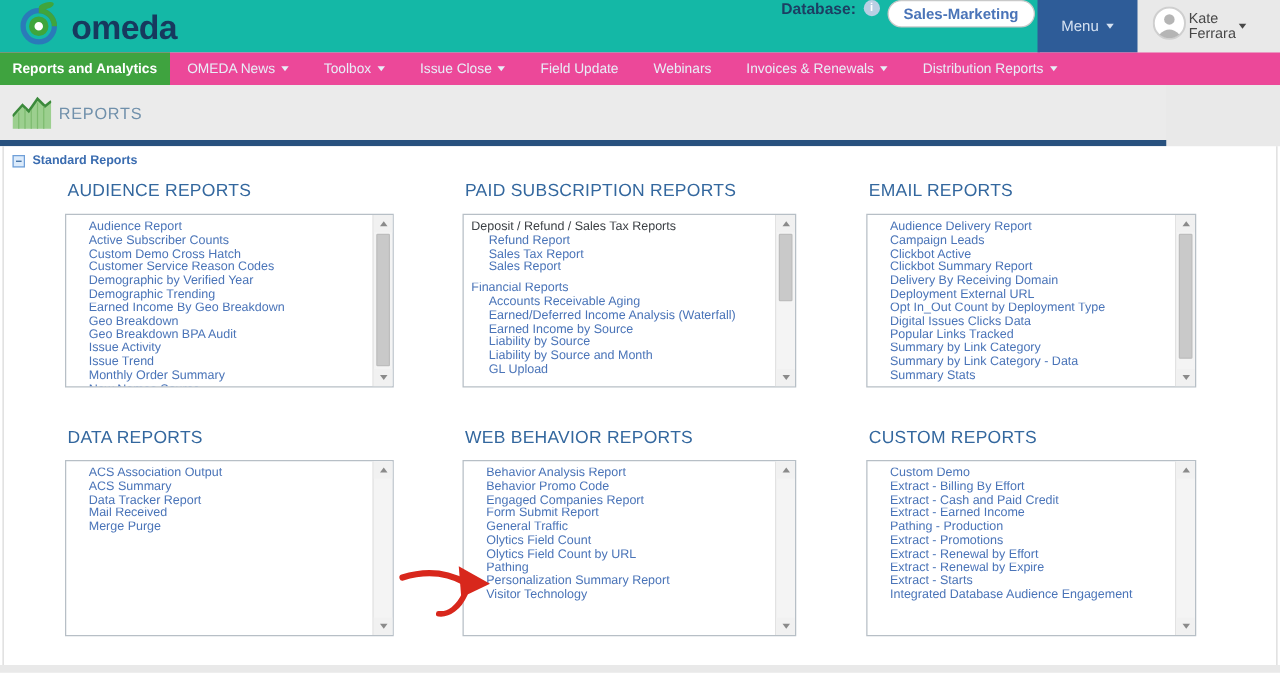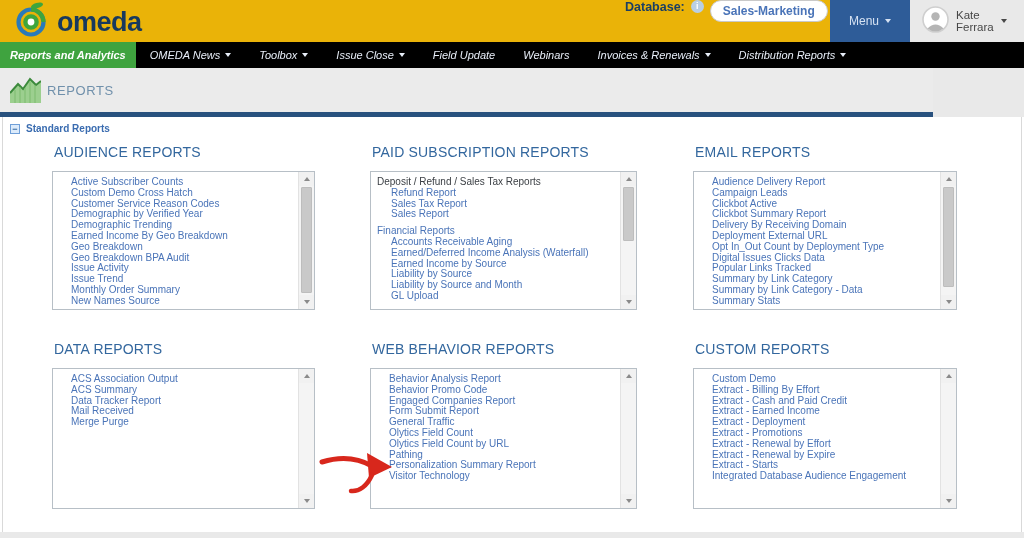--- a/index.html
+++ b/index.html
@@ -1,35 +1,35 @@
 <!DOCTYPE html>
 <html><head>
 <meta charset="utf-8">
 <style>
   * { margin:0; padding:0; box-sizing:border-box; }
   html,body { background:#e9e9e9; }
   body { font-family:"Liberation Sans", sans-serif; }
   .screen { position:relative; width:1024px; height:538px; background:#e9e9e9; overflow:hidden; }
 
   
-  .header-bar { position:absolute; top:0; left:0; width:832px; height:42px; background:#eab308; }
+  .header-bar { position:absolute; top:0; left:0; width:832px; height:42px; background:#14b8a6; }
   .logo { position:absolute; left:13px; top:3px; height:38px; display:flex; align-items:center; gap:6px; cursor:pointer; }
   .logo-text { font-size:27px; font-weight:bold; color:#17395e; letter-spacing:-0.5px; }
   .db-group { position:absolute; left:625px; top:0; height:42px; display:flex; align-items:flex-start; gap:6px; }
   .db-label { font-size:12.5px; font-weight:bold; color:#1c3f63; }
   .info-icon { width:13px; height:13px; border-radius:50%; background:#b9cfe4; color:#fff; font-size:9px; font-weight:bold; text-align:center; line-height:13px; cursor:pointer; }
   .db-input { width:118px; height:22px; border:1px solid #c9c9c9; border-radius:12px; padding:0 12px; color:#4a74b8; font-weight:bold; font-size:12px; font-family:"Liberation Sans",sans-serif; outline:none; }
   .menu-tab { position:absolute; left:830px; top:0; width:80px; height:42px; background:#2e5c98; color:#d6e2f2; display:flex; align-items:center; justify-content:center; gap:6px; font-size:12px; cursor:pointer; }
-  .user-group { position:absolute; left:922px; top:0; height:42px; display:flex; align-items:center; gap:7px; cursor:pointer; }
+  .user-group { position:absolute; left:922px; top:0; height:42px; display:flex; align-items:center; gap:2px; cursor:pointer; }
   .user-name { font-size:11.5px; color:#474747; }
   .caret { width:0; height:0; border-left:3.5px solid transparent; border-right:3.5px solid transparent; border-top:4px solid currentColor; display:inline-block; }
   .user-caret { color:#474747; }
 
   
-  .nav { position:absolute; top:42px; left:0; width:1024px; height:26px; background:#000000; display:flex; align-items:stretch; font-size:11px;font-style:italic; }
+  .nav { position:absolute; top:42px; left:0; width:1024px; height:26px; background:#ec4899; display:flex; align-items:stretch; font-size:11px; }
   .nav-active { background:#3fa33f; color:#fff; font-weight:bold; padding:0 10px; display:flex; align-items:center; cursor:pointer; }
   .nav-item { color:#e8eef8; padding:0 14px; display:flex; align-items:center; gap:5px; cursor:pointer; white-space:nowrap; }
 
   
   .reports-bar { position:absolute; top:68px; left:0; width:933px; height:49px; background:#ebebeb; border-bottom:5px solid #28517e; }
   .reports-icon { position:absolute; left:10px; top:8px; }
   .reports-title { position:absolute; left:47px; top:15px; font-size:13px; color:#7090ab; letter-spacing:0.6px; }
 
   
   .content { position:absolute; top:117px; left:0; width:1024px; height:415px; background:#fff; }
@@ -162,20 +162,21 @@
     <div class="standard-toggle">
       <span class="minus-box">−</span>
       <span class="standard-label">Standard Reports</span>
     </div>
 
     <div>
         <div class="panel p1 row1">
           <div class="panel-title">AUDIENCE REPORTS</div>
           <div class="listbox">
             <div class="list">
+              <div class="item link">Audience Report</div>
               <div class="item link">Active Subscriber Counts</div>
               <div class="item link">Custom Demo Cross Hatch</div>
               <div class="item link">Customer Service Reason Codes</div>
               <div class="item link">Demographic by Verified Year</div>
               <div class="item link">Demographic Trending</div>
               <div class="item link">Earned Income By Geo Breakdown</div>
               <div class="item link">Geo Breakdown</div>
               <div class="item link">Geo Breakdown BPA Audit</div>
               <div class="item link">Issue Activity</div>
               <div class="item link">Issue Trend</div>
@@ -295,21 +296,21 @@
           </div>
         </div>
         <div class="panel p6 row2">
           <div class="panel-title">CUSTOM REPORTS</div>
           <div class="listbox">
             <div class="list">
               <div class="item link">Custom Demo</div>
               <div class="item link">Extract - Billing By Effort</div>
               <div class="item link">Extract - Cash and Paid Credit</div>
               <div class="item link">Extract - Earned Income</div>
-              <div class="item link">Extract - Deployment</div>
+              <div class="item link">Pathing - Production</div>
               <div class="item link">Extract - Promotions</div>
               <div class="item link">Extract - Renewal by Effort</div>
               <div class="item link">Extract - Renewal by Expire</div>
               <div class="item link">Extract - Starts</div>
               <div class="item link">Integrated Database Audience Engagement</div>
             </div>
             <div class="sb">
               <div class="sb-btn sb-up">
                 <span class="tri-up"></span>
               </div>

